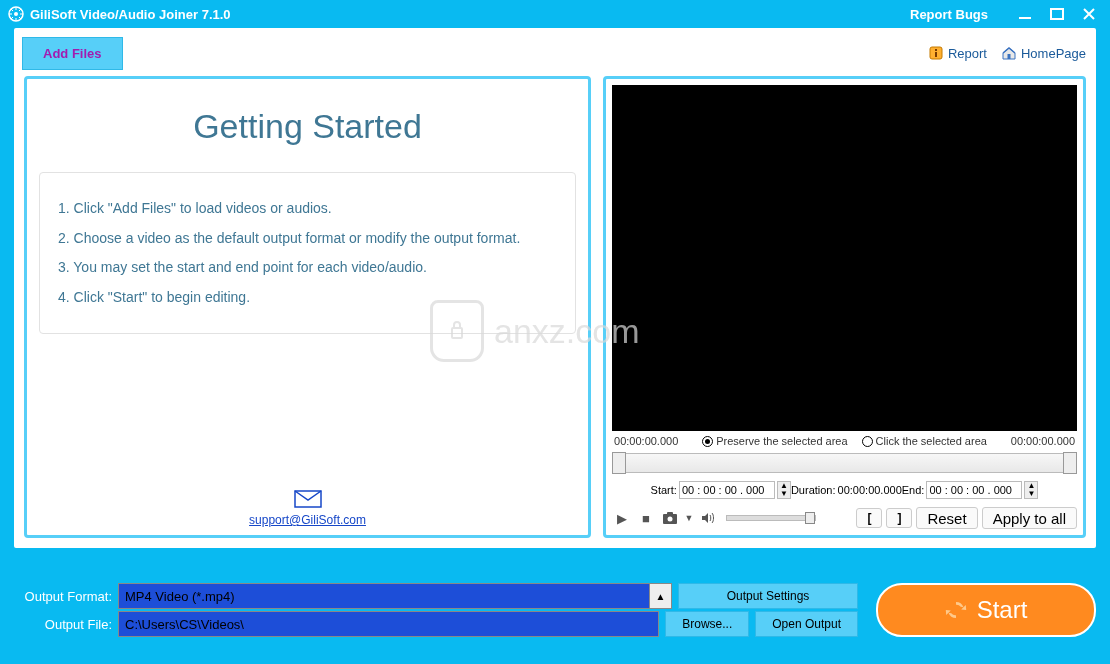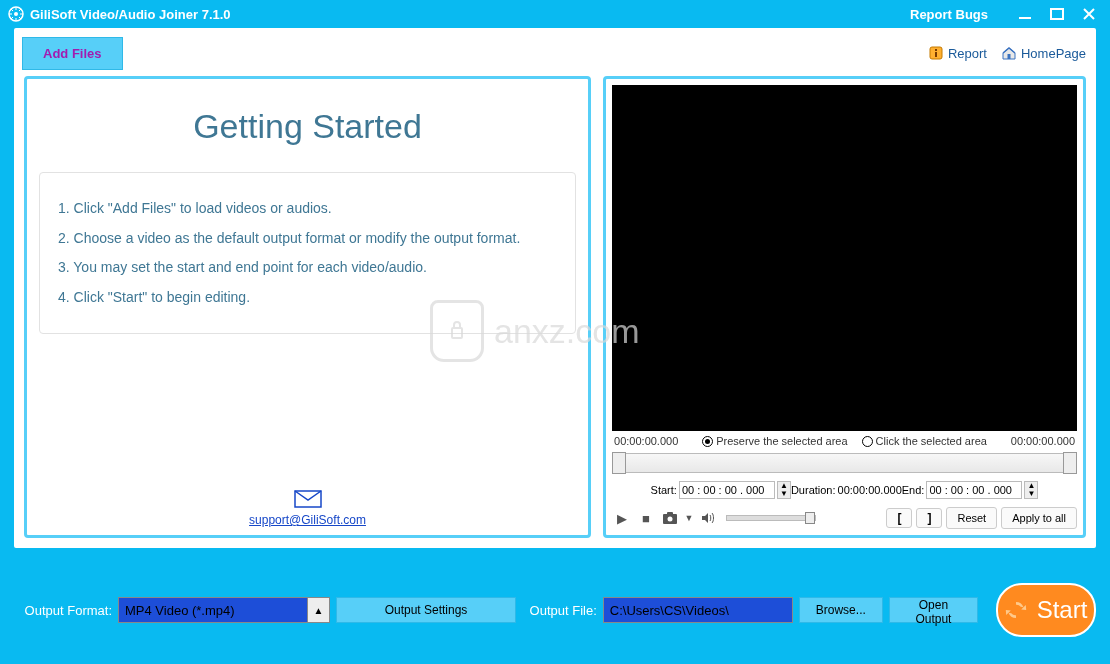--- a/index.html
+++ b/index.html
@@ -54,25 +54,25 @@
 .se-field { display: inline-flex; align-items: center; gap: 2px; }
 .se-input { width: 96px; height: 18px; font-size: 11px; border: 1px solid #bbb; padding: 0 2px; background: #fff; }
 .spinner { width: 14px; height: 18px; border: 1px solid #bbb; background: #eee; font-size: 8px; display: flex; flex-direction: column; line-height: 7px; text-align: center; cursor: pointer; }
 .spinner span { flex: 1; }
 
 .ctrl-row { display: flex; align-items: center; gap: 4px; padding: 4px 0 0; }
 .ctrl-btn { width: 20px; height: 20px; color: #555; display: inline-flex; align-items: center; justify-content: center; font-size: 13px; cursor: pointer; }
 .vol-slider { width: 90px; height: 6px; background: #ddd; border: 1px solid #bbb; position: relative; margin: 0 4px; }
 .vol-thumb { position: absolute; right: 0; top: -4px; width: 10px; height: 12px; background: #eee; border: 1px solid #888; cursor: pointer; }
 .bracket-btn { width: 26px; height: 20px; border: 1px solid #ccc; border-radius: 3px; background: #fafafa; font-size: 12px; cursor: pointer; font-weight: bold; display: inline-flex; align-items: center; justify-content: center; }
-.mini-btn { height: 22px; padding: 0 10px; border: 1px solid #ccc; border-radius: 3px; background: #fafafa; font-size: 11px; cursor: pointer; }
+.mini-btn { height: 22px; padding: 0 10px; border: 1px solid #ccc; border-radius: 3px; background: #fafafa; font-size: 15px; cursor: pointer; }
 
 
 .bottom { position: absolute; left: 14px; right: 14px; bottom: 10px; height: 88px; display: flex; align-items: center; gap: 18px; }
-.bottom-left { flex: 1; display: flex; flex-direction: row; gap: 2px; }
+.bottom-left { flex: 1; display: flex; flex-direction: column; gap: 2px; }
 .row { display: flex; align-items: center; gap: 6px; }
 .row-label { width: 98px; text-align: right; color: #fff; font-size: 13px; }
 .combo { flex: 1; height: 26px; display: flex; }
 .combo input { flex: 1; border: 1px solid #888; padding: 2px 6px; font-size: 13px; background: #1d4ed8; }
 .combo .drop { width: 22px; border: 1px solid #888; border-left: none; background: #eee; display: flex; align-items: center; justify-content: center; cursor: pointer; font-size: 10px; }
 .mid-btn { height: 26px; padding: 0 16px; background: #57cff8; border: 1px solid #2fb9e8; color: #000; font-size: 12px; cursor: pointer; }
 .mid-btn.wide { width: 180px; }
 .start-btn { width: 220px; height: 54px; background: #ff8a1f; border: 2px solid #fff; border-radius: 26px; color: #fff; font-size: 24px; font-weight: 400; display: flex; align-items: center; justify-content: center; gap: 10px; cursor: pointer; font-family: "Segoe UI Light","Segoe UI",sans-serif; }
 .start-btn .sync-ico { width: 22px; height: 22px; }
 

